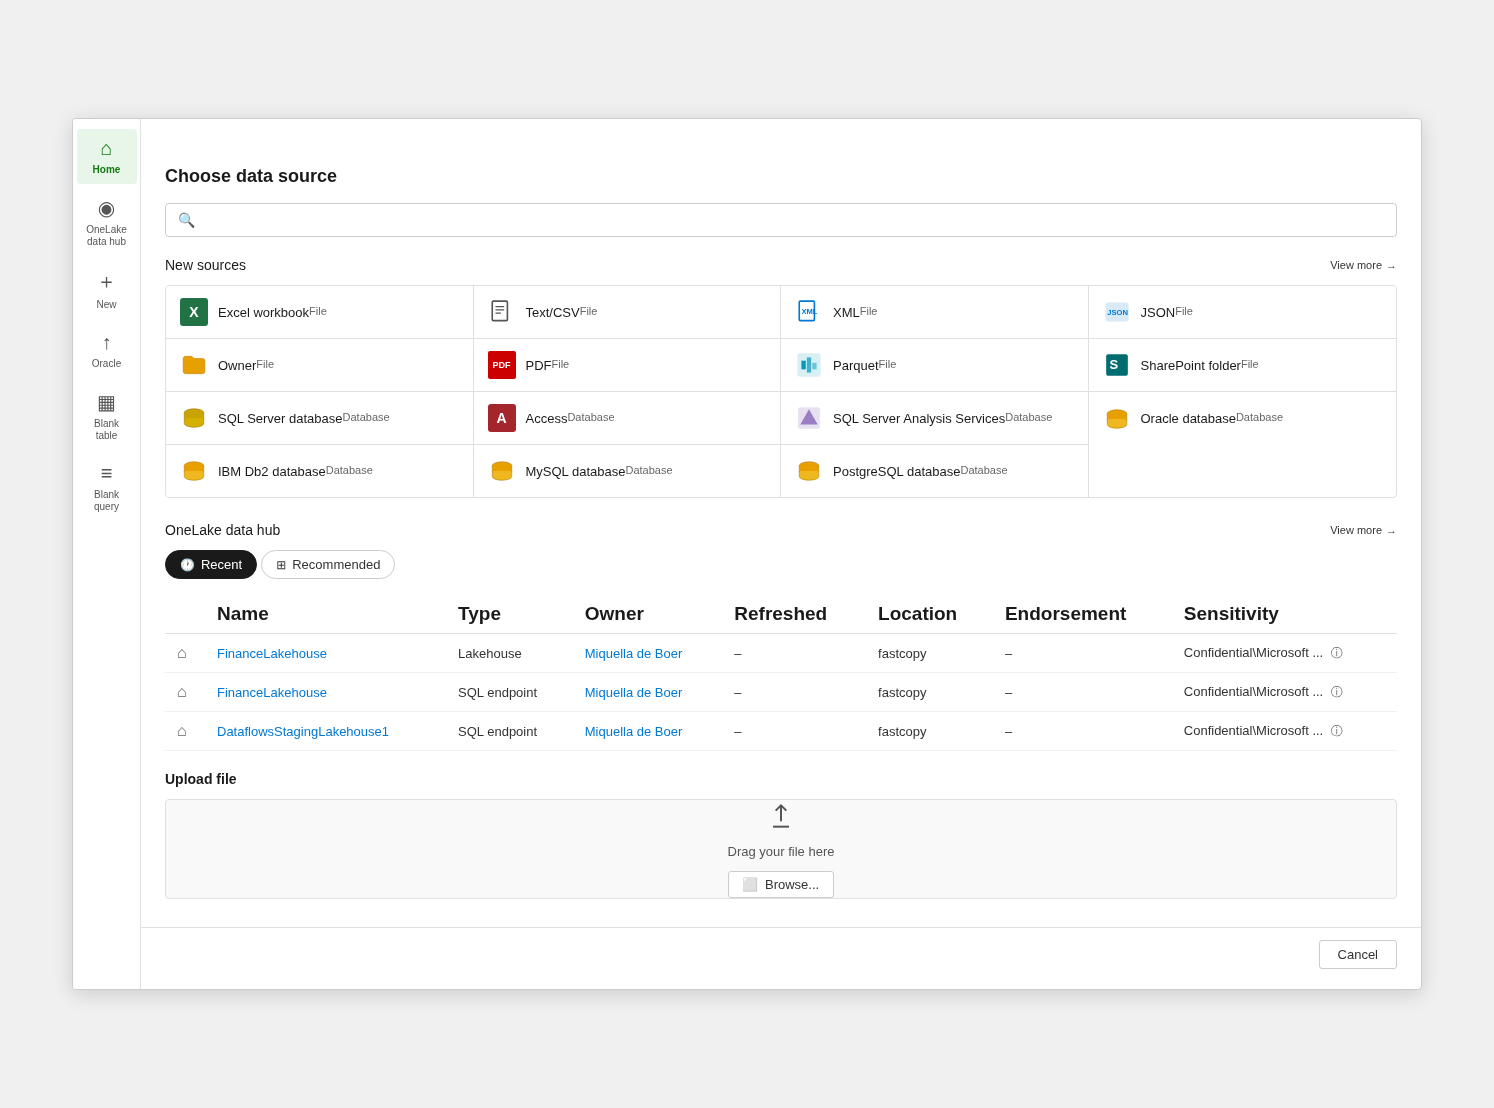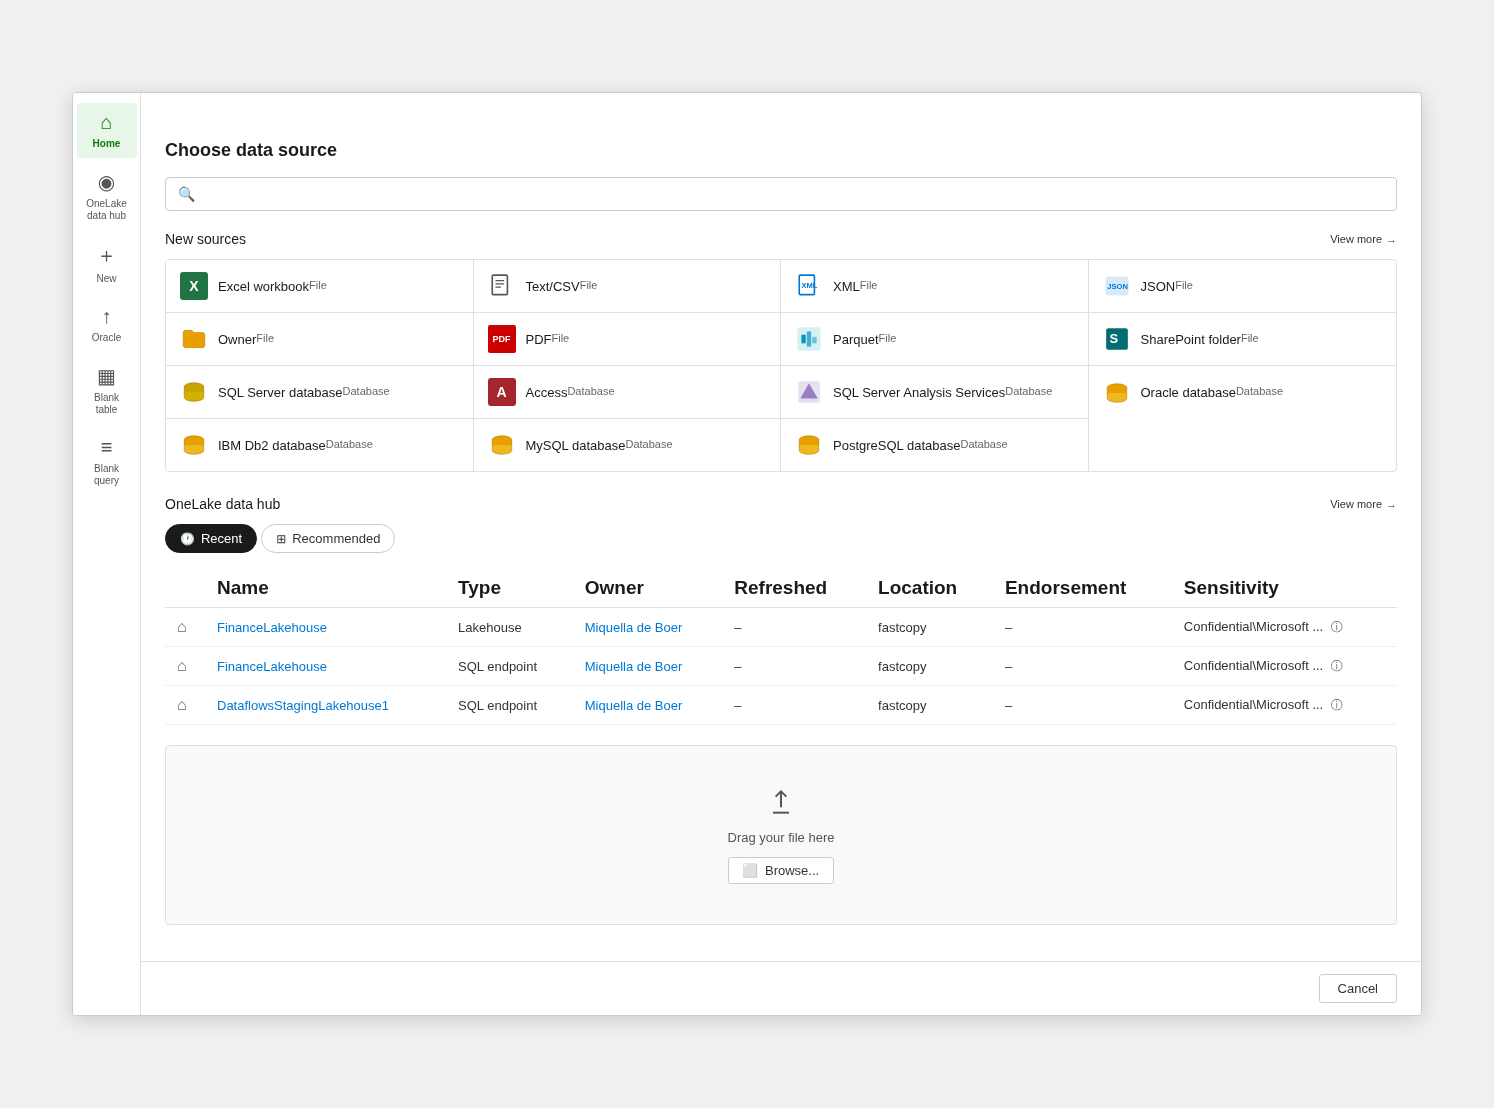--- a/index.html
+++ b/index.html
@@ -228,21 +228,20 @@
     }
     
     .upload-area {
       border: 1px solid #e0e0e0;
       border-radius: 4px;
       background: #f9f9f9;
       display: flex;
       flex-direction: column;
       align-items: center;
       justify-content: center;
-      padding: 40px;
       gap: 12px;
     }
     
     .upload-text {
       font-size: 13px;
       color: #555;
     }
     
     .browse-btn {
       display: flex;
@@ -253,21 +252,21 @@
       border-radius: 3px;
       background: white;
       font-size: 13px;
       cursor: pointer;
       color: #333;
     }
     
     
     .dialog-footer {
       position: sticky;
-      bottom: 0;
+      bottom: 8px;
       background: white;
       border-top: 1px solid #e0e0e0;
       padding: 12px 24px;
       display: flex;
       justify-content: flex-end;
       margin-top: 16px;
     }
     
     .cancel-btn {
       padding: 6px 18px;
@@ -641,20 +640,21 @@
               <td>
                 <span>Confidential\Microsoft ...</span>
                 <span class="info-icon">ⓘ</span>
               </td>
             </tr>
           </tbody>
         </table>
       </div>
 
       <div class="upload-section">
+        <h3 class="upload-title">Upload file</h3>
         <div class="upload-area">
           <div style="font-size:28px; color:#555; display:flex;flex-direction:column;align-items:center;">
             <svg width="32" height="32" viewBox="0 0 24 24" fill="none" stroke="#555" stroke-width="1.5">
               <line x1="12" y1="16" x2="12" y2="4"></line>
               <polyline points="8,8 12,4 16,8"></polyline>
               <line x1="6" y1="20" x2="18" y2="20"></line>
             </svg>
           </div>
           <span class="upload-text">Drag your file here</span>
           <button class="browse-btn">

